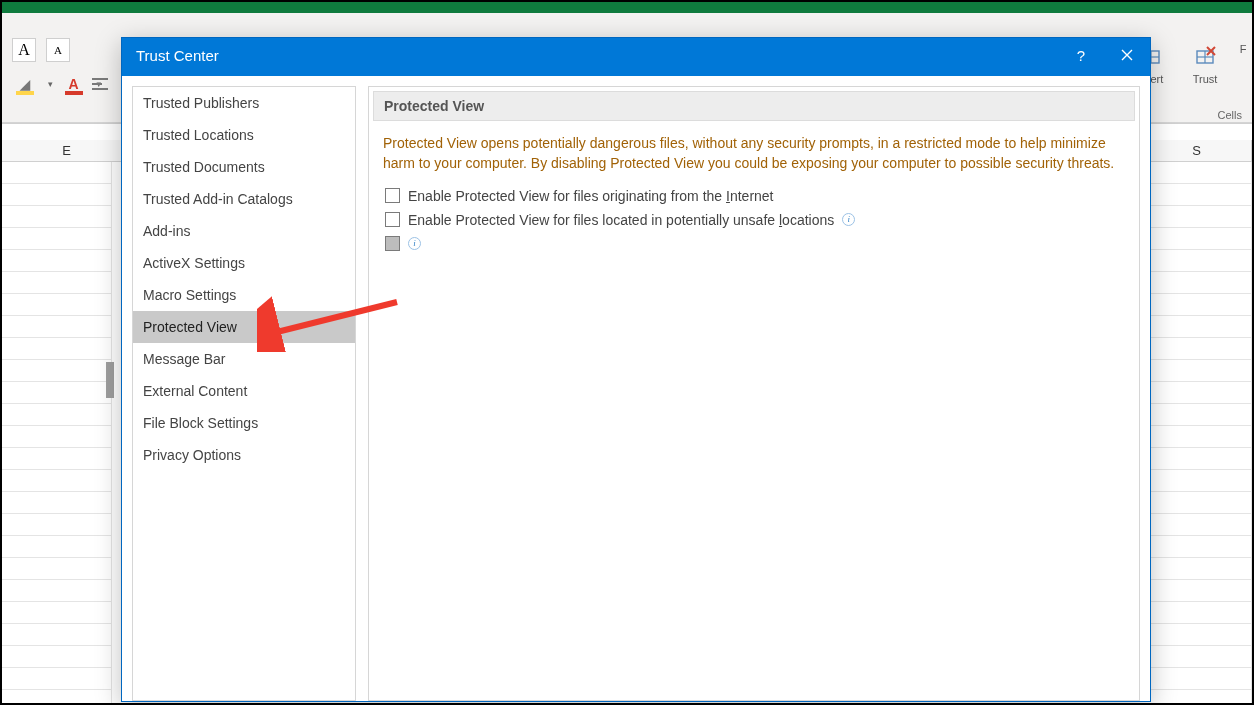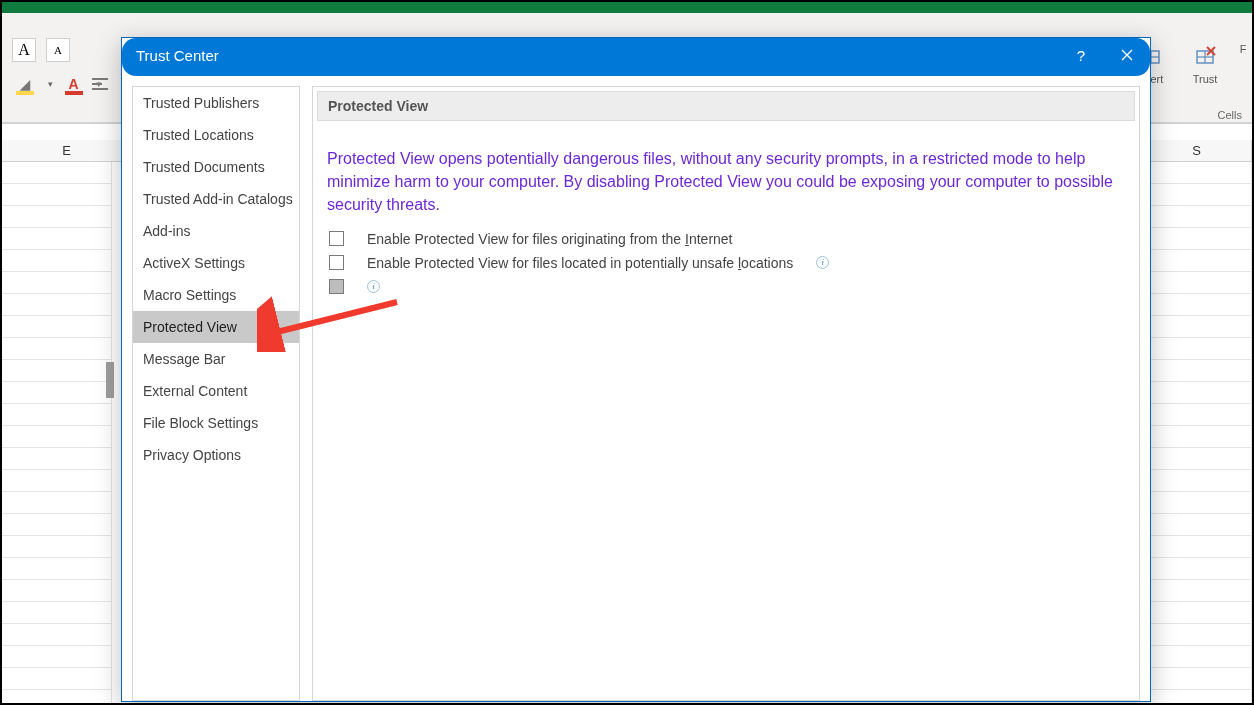--- a/index.html
+++ b/index.html
@@ -130,34 +130,33 @@
     border: 1px solid #0067c0;
     box-shadow: 0 6px 24px rgba(0,0,0,.25);
     display:flex; flex-direction:column;
   }
   .dialog-titlebar {
     height: 38px;
     background: #0078d7;
     color: #fff;
     display:flex; align-items:center; justify-content:space-between;
     padding: 0 0 4px 14px;
-    border-radius: 14px;
   }
   .dialog-title { font-size: 15px; }
   .dialog-ctrls { display:flex; }
   .dialog-ctrl {
     width: 46px; height: 38px;
     display:flex;align-items:center;justify-content:center;
     color:#fff; font-size:15px;
   }
   .dialog-body {
     flex:1; display:flex; gap:12px; padding:10px 10px 0 10px;
   }
   .nav {
-    width: 168px;
+    width: 224px;
     border:1px solid #d6d6d6;
     background:#fff;
     overflow:hidden;
   }
   .nav-item {
     padding: 8px 10px;
     font-size: 14px;
     color:#444;
     cursor:pointer;
     white-space:nowrap;
@@ -175,28 +174,28 @@
   }
   .section-header {
     background:#ededed;
     border:1px solid #dcdcdc;
     padding:6px 10px;
     font-weight:600;
     color:#555;
     font-size:14px;
   }
   .section-desc {
-    padding: 26px 6px 10px 10px;
-    font-size: 16px;
-    color:#6d28d9;
+    padding: 12px 6px 10px 10px;
+    font-size: 14px;
+    color:#a16207;
     line-height:1.45;
   }
   .opts { padding: 0 0 0 10px; }
   .opt {
-    display:flex; align-items:center; gap:23px;
+    display:flex; align-items:center; gap:8px;
     padding: 4px 2px;
     font-size: 14px;
     color:#444;
   }
   .cb {
     width:15px;height:15px;border:1px solid #7a7a7a;background:#fff;flex-shrink:0;
   }
   .cb.filled { background:#bdbdbd; }
   .info-icon {
     width:13px;height:13px;border:1px solid #9cc2e5;border-radius:50%;

